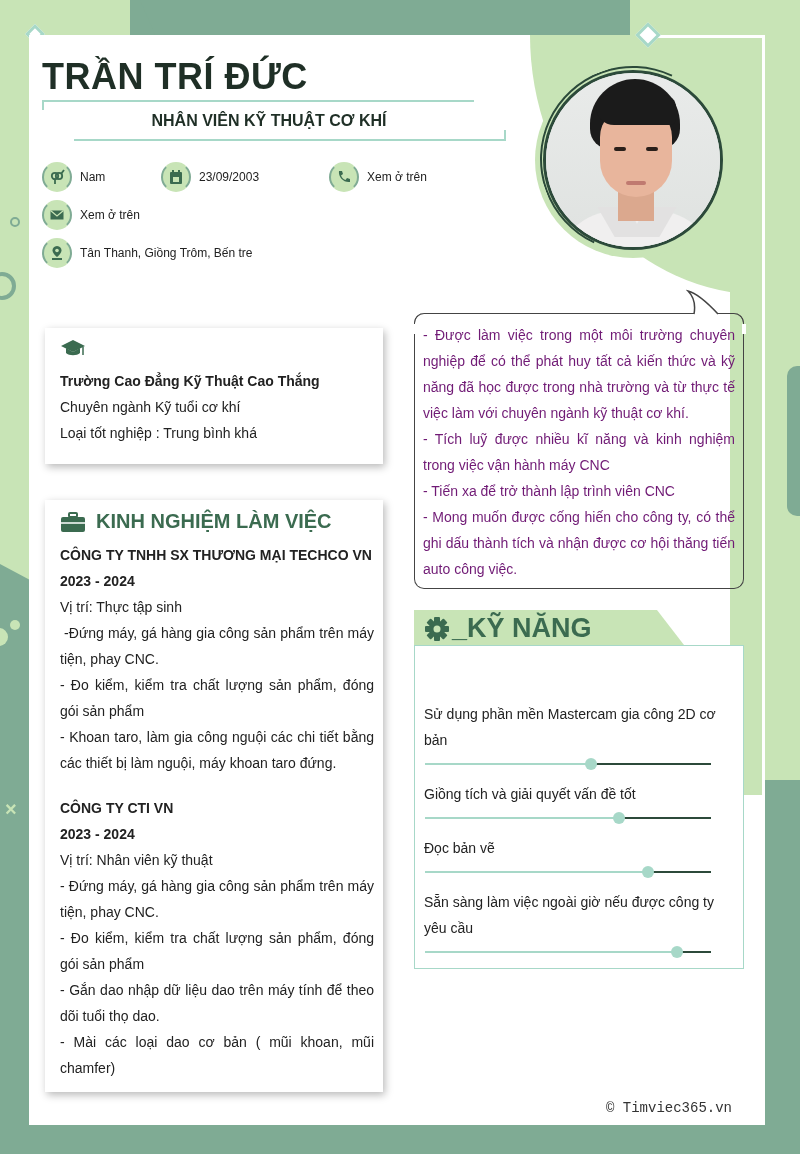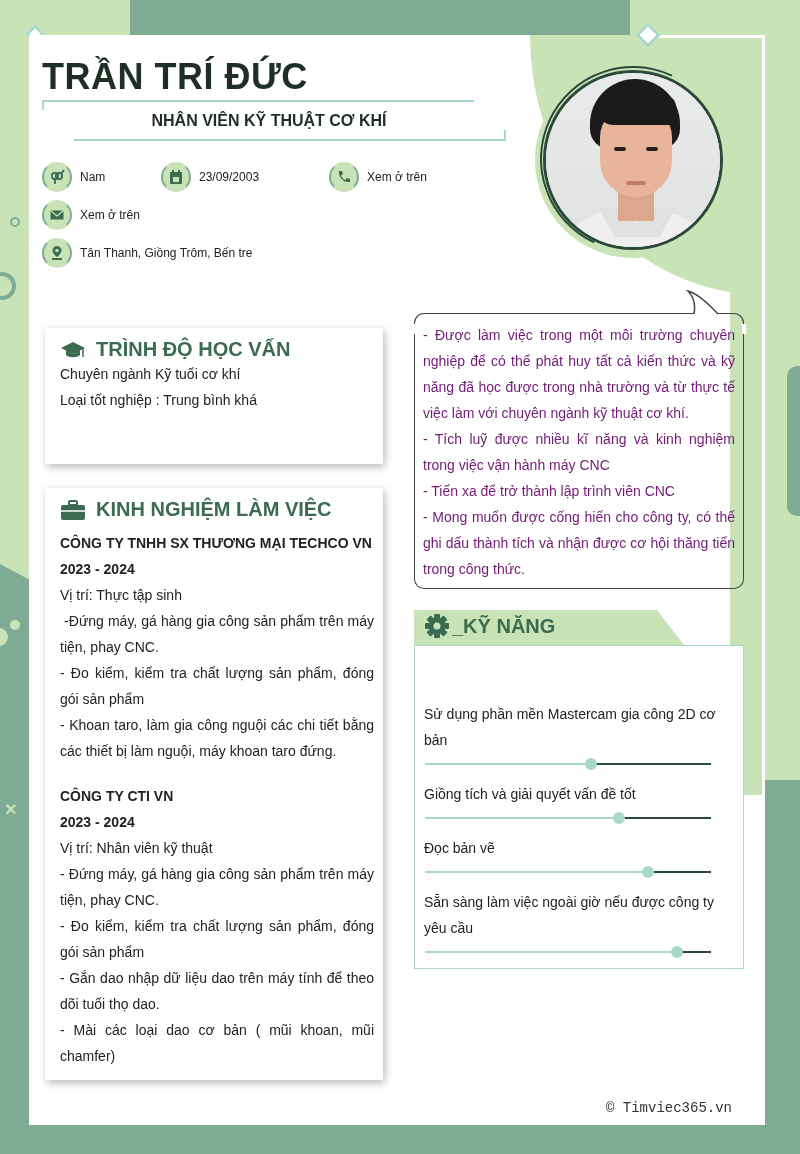--- a/index.html
+++ b/index.html
@@ -61,21 +61,21 @@
   .quote { position: absolute; left: 414px; top: 313px; width: 330px; height: 276px; border: 1.5px solid #444; border-radius: 10px; border-top: none; }
   .quote-top-l { position: absolute; left: 414px; top: 313px; width: 280px; height: 12px; border-top: 1.5px solid #444; border-left: 1.5px solid #444; border-top-left-radius: 10px; }
   .quote-top-r { position: absolute; left: 718px; top: 313px; width: 26px; height: 12px; border-top: 1.5px solid #444; border-right: 1.5px solid #444; border-top-right-radius: 10px; }
   .quote-tail { position: absolute; left: 686px; top: 289px; }
   .quote-mask { position: absolute; left: 412px; top: 324px; width: 4px; height: 10px; background: #fff; }
   .quote-mask2 { position: absolute; left: 742px; top: 324px; width: 4px; height: 10px; background: #fff; }
   .quote-text { position: absolute; left: 423px; top: 322px; width: 312px; font-size: 14px; line-height: 26px; color: #701a75; }
 
   
   .skills-tab { position: absolute; left: 414px; top: 610px; width: 270px; height: 35px; background: #c8e4b6; clip-path: polygon(0 0, 90% 0, 100% 100%, 0 100%); }
-  .skills-heading { position: absolute; left: 424px; top: 613px; display: flex; align-items: center; font-size: 20px; font-weight: bold; color: #3b6b50; }
+  .skills-heading { position: absolute; left: 424px; top: 613px; display: flex; align-items: center; font-size: 27px; font-weight: bold; color: #3b6b50; }
   .skills-heading svg { margin-right: 2px; }
   .skills-box { position: absolute; left: 414px; top: 645px; width: 330px; height: 324px; border: 1.5px solid #a7d8c8; background: #fff; }
   .skill { position: absolute; left: 9px; width: 312px; }
   .skill-label { font-size: 14px; line-height: 26px; color: #222; }
   .skill-bar { position: relative; height: 14px; margin-top: 4px; width: 286px; margin-left: 1px; }
   .skill-bar .rest { position: absolute; left: 0; right: 0; top: 6px; height: 2px; background: #2c4a3a; }
   .skill-bar .fill { position: absolute; left: 0; top: 6px; height: 2px; background: #a7d8c8; }
   .skill-bar .knob { position: absolute; top: 1px; width: 12px; height: 12px; border-radius: 50%; background: #a7d8c8; margin-left: -6px; }
 
   .footer { position: absolute; left: 606px; top: 1100px; font-family: "Liberation Mono", monospace; font-size: 14px; color: #333; }
@@ -177,27 +177,27 @@
   <div class="mouth"></div>
 </div>
 
 <div class="card" style="left:45px;top:328px;width:338px;height:136px;padding:10px 15px;">
   <div class="card-heading">
     <svg width="26" height="20" viewBox="0 0 26 20">
         <polygon points="13,2 25,8 13,14 1,8" fill="#3b6b50"></polygon>
         <path d="M6 10 L6 15 C9 18 17 18 20 15 L20 10 L13 14 Z" fill="#3b6b50"></path>
         <line x1="23" y1="9" x2="23" y2="17" stroke="#3b6b50" stroke-width="1.5"></line>
       </svg>
-    <span>TRÌNH ĐỘ HỌC VẤN</span>
-  </div>
+  </div>
+  <p class="b" style="margin-top:10px;">Trường Cao Đẳng Kỹ Thuật Cao Thắng</p>
   <p>Chuyên ngành Kỹ tuổi cơ khí</p>
   <p>Loại tốt nghiệp : Trung bình khá</p>
 </div>
 
-<div class="card" style="left:45px;top:488px;width:338px;height:592px;padding:10px 9px 10px 15px;">
+<div class="card" style="left:45px;top:500px;width:338px;height:592px;padding:10px 9px 10px 15px;">
   <div class="card-heading">
     <svg width="26" height="22" viewBox="0 0 26 22">
         <rect x="9" y="2" width="8" height="4" rx="1" fill="none" stroke="#3b6b50" stroke-width="2"></rect>
         <rect x="1" y="6" width="24" height="15" rx="2" fill="#3b6b50"></rect>
         <line x1="1" y1="12" x2="25" y2="12" stroke="#fff" stroke-width="1.5"></line>
       </svg>
     <span>KINH NGHIỆM LÀM VIỆC</span>
   </div>
   <div style="margin-top:9px;">
     <p class="b">CÔNG TY TNHH SX THƯƠNG MẠI TECHCO VN</p>
@@ -223,21 +223,21 @@
 <div class="quote-top-r"></div>
 <svg class="quote-tail" width="36" height="26" viewBox="0 0 36 26">
     <path d="M8 25 C10 14 6 6 2 2 C10 4 18 10 32 25" fill="#fff" stroke="#444" stroke-width="1.5"></path>
   </svg>
 <div class="quote-mask"></div>
 <div class="quote-mask2"></div>
 <div class="quote-text just">
   <p>- Được làm việc trong một môi trường chuyên nghiệp để có thể phát huy tất cả kiến thức và kỹ năng đã học được trong nhà trường và từ thực tế việc làm với chuyên ngành kỹ thuật cơ khí.</p>
   <p>- Tích luỹ được nhiều kĩ năng và kinh nghiệm trong việc vận hành máy CNC</p>
   <p>- Tiến xa để trở thành lập trình viên CNC</p>
-  <p>- Mong muốn được cống hiến cho công ty, có thể ghi dấu thành tích và nhận được cơ hội thăng tiến trong công thức.</p>
+  <p>- Mong muốn được cống hiến cho công ty, có thể ghi dấu thành tích và nhận được cơ hội thăng tiến auto công việc.</p>
 </div>
 
 <div class="skills-tab"></div>
 <div class="skills-heading">
   <svg width="26" height="26" viewBox="0 0 26 26">
     <g fill="#3b6b50" transform="translate(13 13)">
       <rect x="-3" y="-12" width="6" height="24" rx="1"></rect>
       <rect x="-3" y="-12" width="6" height="24" rx="1" transform="rotate(45)"></rect>
       <rect x="-3" y="-12" width="6" height="24" rx="1" transform="rotate(90)"></rect>
       <rect x="-3" y="-12" width="6" height="24" rx="1" transform="rotate(135)"></rect>

